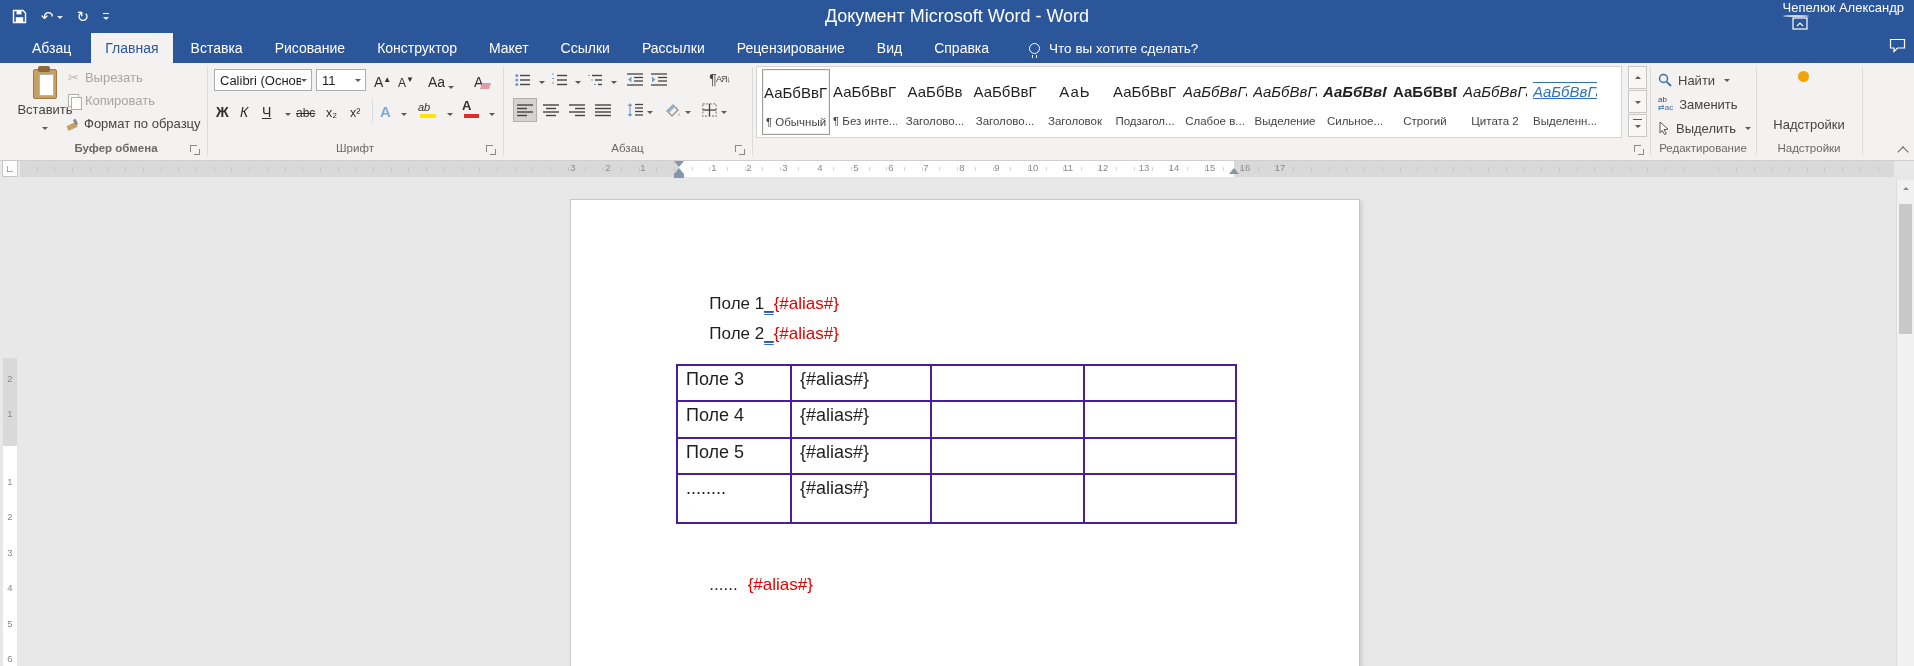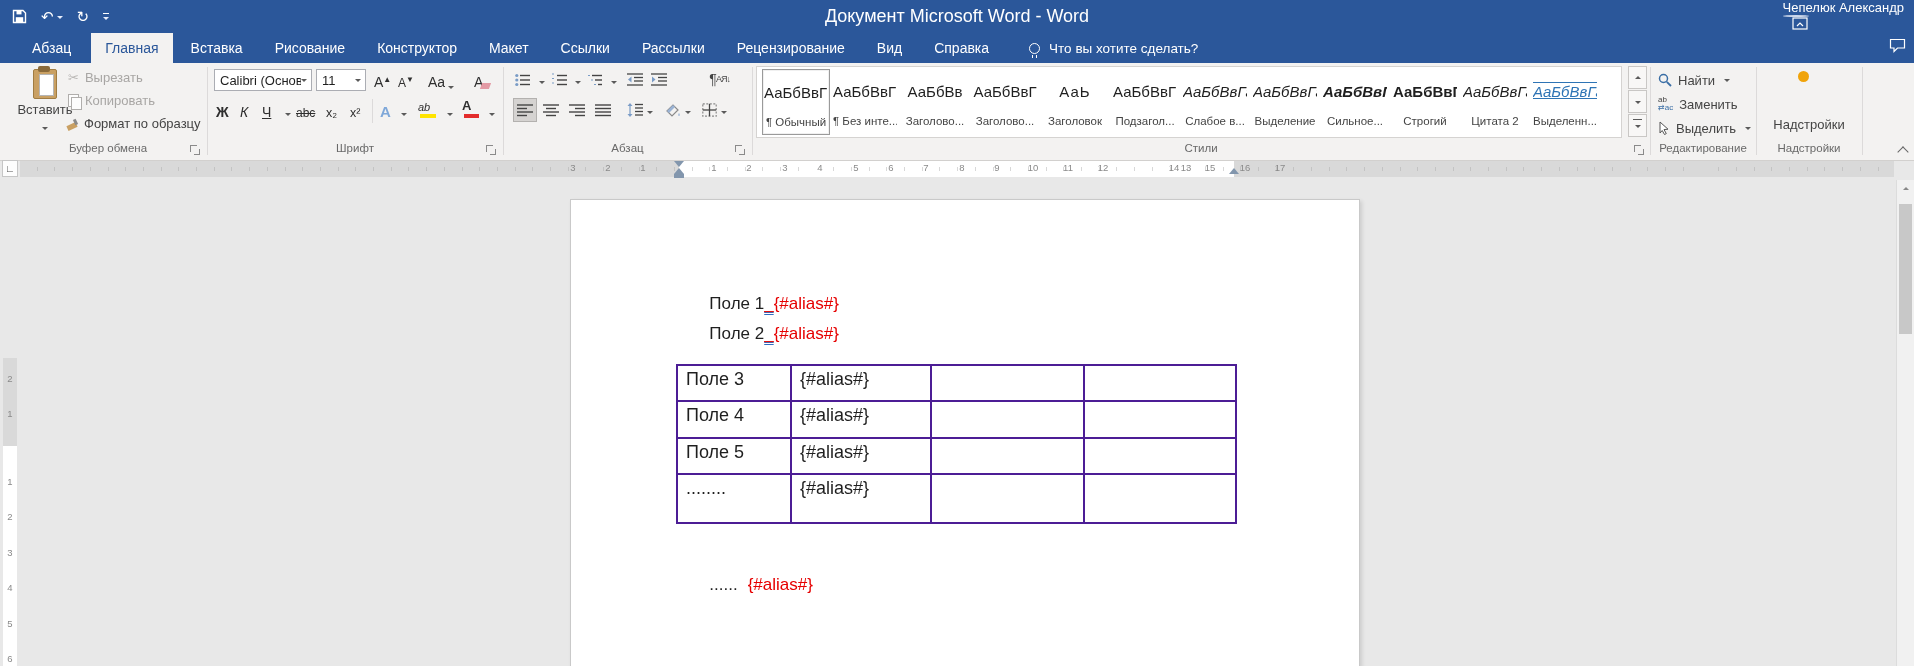--- a/index.html
+++ b/index.html
@@ -187,21 +187,21 @@
     <span class="rbtxt dis">Вырезать</span>
   </div>
   <div class="small-row" style="left:68px;top:30px;">
     <span class="ic-copy"></span>
     <span class="rbtxt dis">Копировать</span>
   </div>
   <div class="small-row" style="left:66px;top:53px;">
     <span class="ic-paint"></span>
     <span class="rbtxt">Формат по образцу</span>
   </div>
-  <div class="grp-label" style="left:8px;width:200px;">Буфер обмена</div>
+  <div class="grp-label" style="left:16px;width:200px;font-weight:bold;">Буфер обмена</div>
   <div class="launcher" style="left:190px;"></div>
   <div class="vsep" style="left:207px;"></div>
 
   <div class="combo" style="left:214px;top:6px;width:98px;">
     <span style="white-space:nowrap;overflow:hidden;">Calibri (Основн</span>
     <span class="car"></span>
   </div>
   <div class="combo" style="left:316px;top:6px;width:50px;">
     <span>11</span>
     <span class="car"></span>
@@ -457,21 +457,20 @@
   <div class="gal-btn" style="top:3px;">
       <span class="caru"></span>
     </div>
   <div class="gal-btn" style="top:27px;">
       <span class="card"></span>
     </div>
   <div class="gal-btn" style="top:51px;">
       <span class="more-line"></span>
       <span class="card"></span>
     </div>
-  <div class="grp-label" style="left:752px;width:898px;">Стили</div>
   <div class="launcher" style="left:1634px;"></div>
   <div class="vsep" style="left:1650px;"></div>
 
   <div class="edrow" style="top:7px;">
     <svg width="14" height="14" viewBox="0 0 14 14">
         <circle cx="5.5" cy="5.5" r="4" fill="none" stroke="#3a6ea5" stroke-width="1.5"></circle>
         <line x1="8.8" y1="8.8" x2="13" y2="13" stroke="#3a6ea5" stroke-width="1.8"></line>
       </svg>
     <span>Найти</span>
     <span class="car dark"></span>
@@ -510,21 +509,21 @@
   <span class="rnum" style="left:755px;">3</span>
   <span class="rnum" style="left:790px;">4</span>
   <span class="rnum" style="left:826px;">5</span>
   <span class="rnum" style="left:861px;">6</span>
   <span class="rnum" style="left:896px;">7</span>
   <span class="rnum" style="left:932px;">8</span>
   <span class="rnum" style="left:967px;">9</span>
   <span class="rnum" style="left:1003px;">10</span>
   <span class="rnum" style="left:1038px;">11</span>
   <span class="rnum" style="left:1073px;">12</span>
-  <span class="rnum" style="left:1156px;">13</span>
+  <span class="rnum" style="left:1114px;">13</span>
   <span class="rnum" style="left:1144px;">14</span>
   <span class="rnum" style="left:1180px;">15</span>
   <span class="rnum" style="left:1215px;">16</span>
   <span class="rnum" style="left:1250px;">17</span>
   <div class="tri-down" style="left:654px;top:0;"></div>
   <div class="tri-up" style="left:654px;top:7px;"></div>
   <div class="ind-box" style="left:654px;top:13px;"></div>
   <div class="tri-up" style="left:1209px;top:7px;"></div>
 </div>
 

